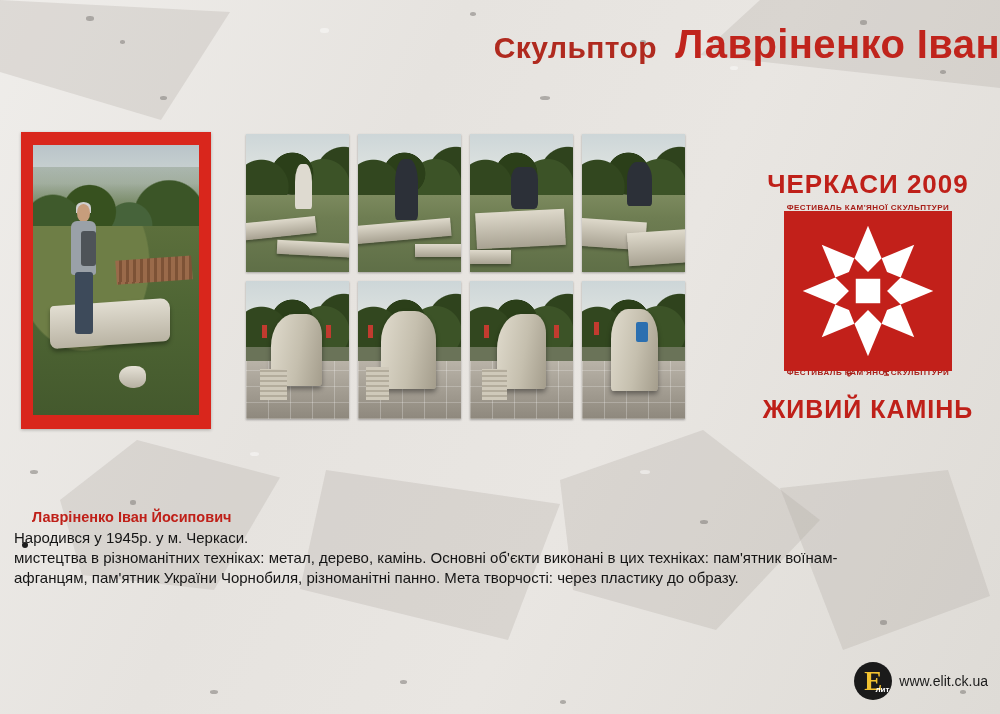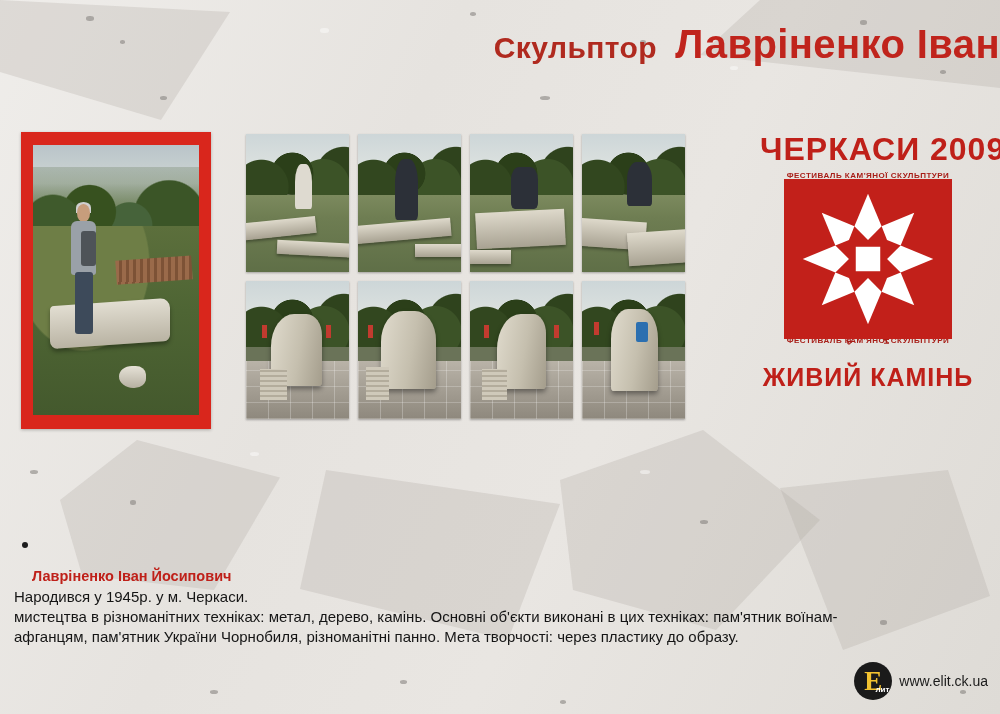--- a/index.html
+++ b/index.html
@@ -179,25 +179,26 @@
   
   .logo-block {
     position: absolute;
     left: 760px;
     top: 131px;
     width: 216px;
     height: 258px;
     text-align: center;
   }
   .logo-title {
-    font-size: 32px;
+    font-size: 26px;
     font-weight: 700;
     color: #bf2019;
     letter-spacing: 1px;
     white-space: nowrap;
+    margin-top: 38px;
   }
   .logo-square-wrap {
     position: relative;
     width: 216px;
     height: 176px;
     margin-top: 3px;
   }
   .logo-red {
     position: absolute;
     left: 24px;
@@ -254,21 +255,21 @@
     color: #bf2019;
     letter-spacing: 1px;
     margin-top: 16px;
     white-space: nowrap;
   }
 
   
   .bio {
     position: absolute;
     left: 14px;
-    top: 568px;
+    top: 509px;
     width: 880px;
   }
   .bio-name {
     color: #bf2019;
     font-weight: 700;
     font-size: 14.5px;
     margin-bottom: 3px;
   }
   .bullet {
     position: absolute;

